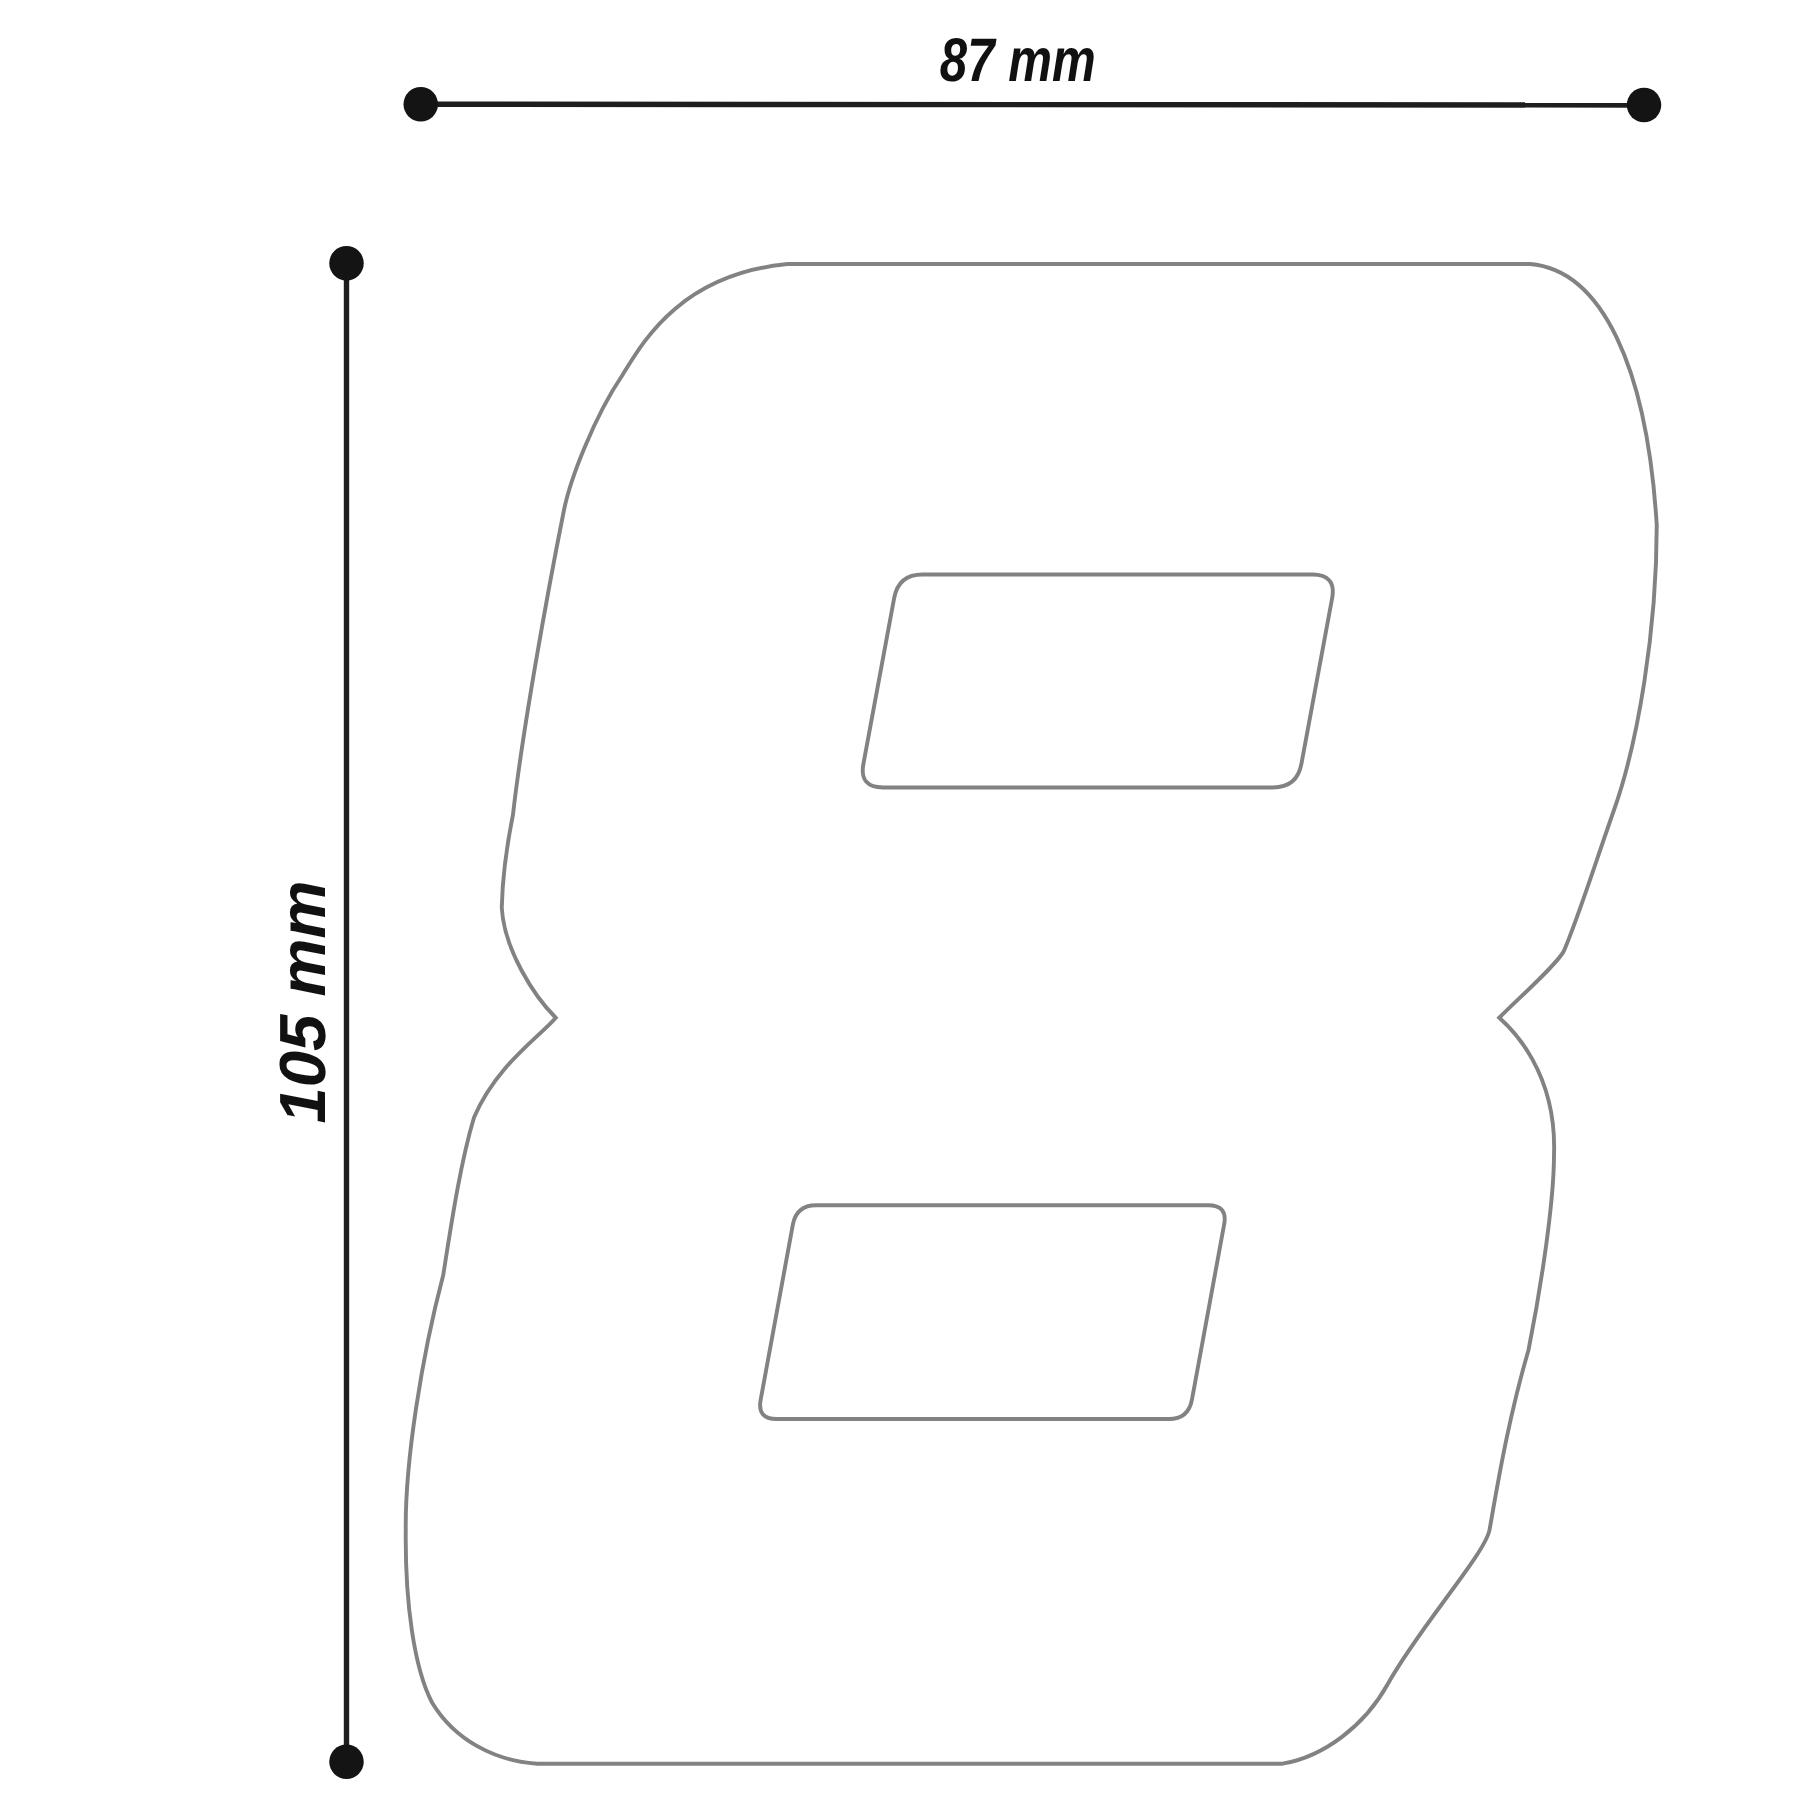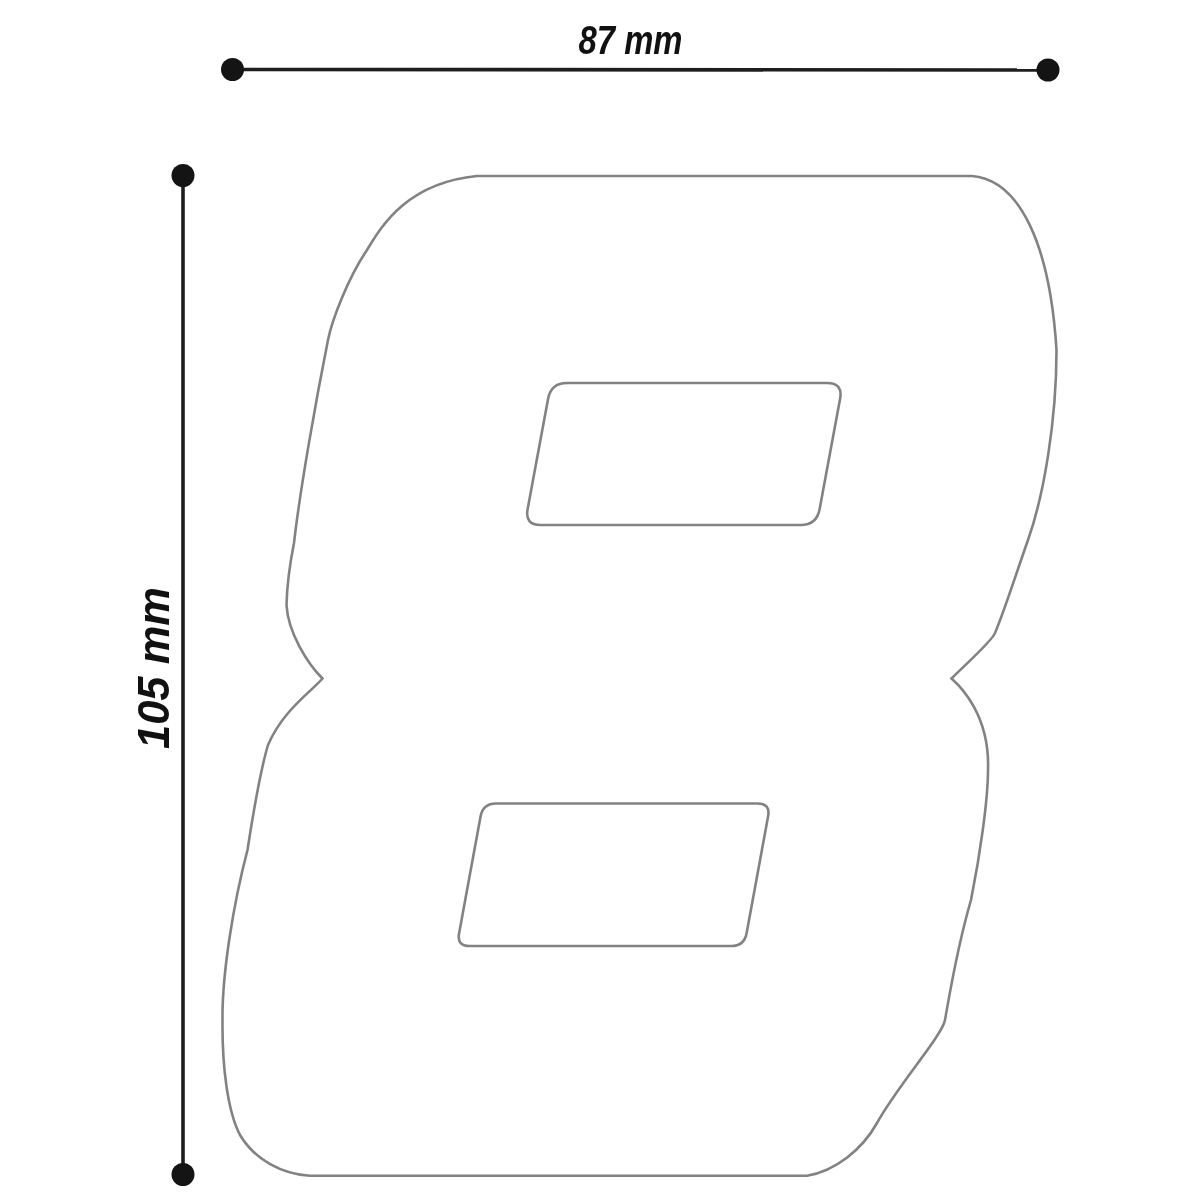--- a/index.html
+++ b/index.html
@@ -1,16 +1,16 @@
 <!DOCTYPE html>
 <html><head>
 <meta charset="utf-8">
 <style>
   html,body{margin:0;padding:0;background:#ffffff;}
-  .wrap{width:1045px;height:1200px;position:relative;background:#ffffff;}
+  .wrap{width:1045px;height:1200px;position:relative;background:#ffffff;padding-left:48px;}
   svg{display:block;filter:blur(0.45px);}
   text{font-family:"Liberation Sans", sans-serif;}
 </style>
 </head>
 <body>
 
 <div class="wrap">
 <svg width="1200" height="1200" viewBox="0 0 1200 1200" xmlns="http://www.w3.org/2000/svg">
 
   <rect x="0" y="0" width="1200" height="1200" fill="#ffffff"></rect>

